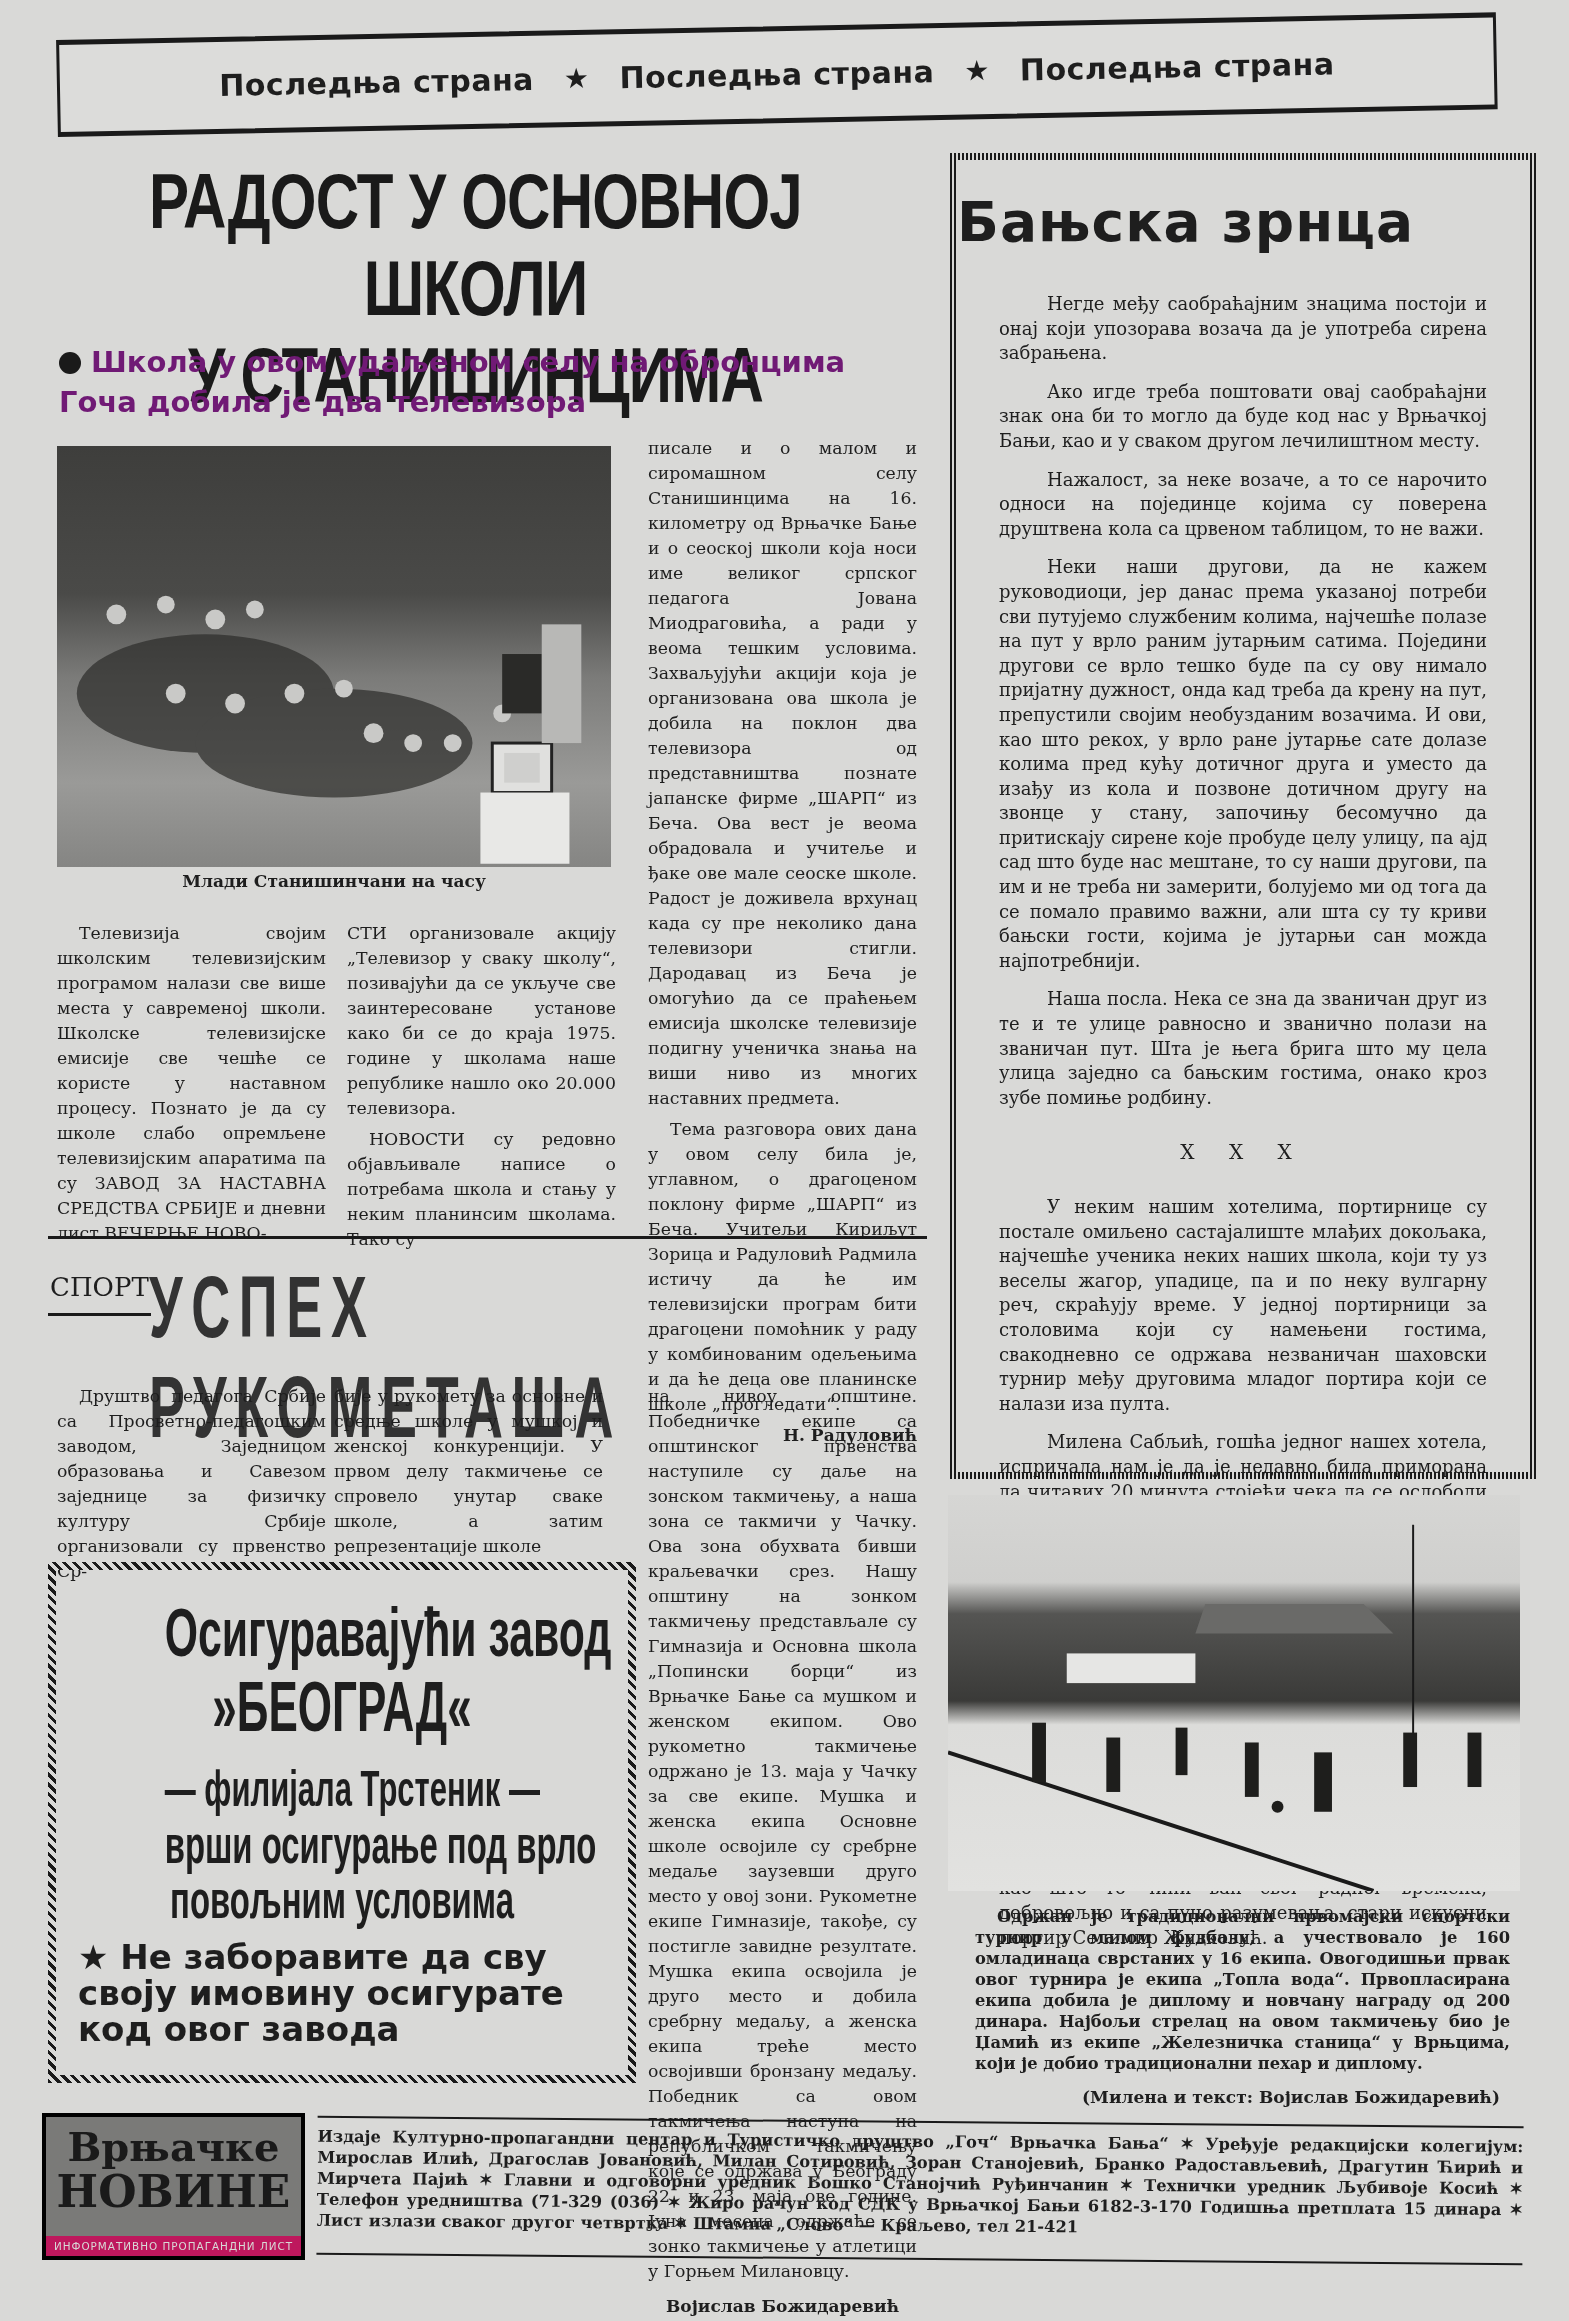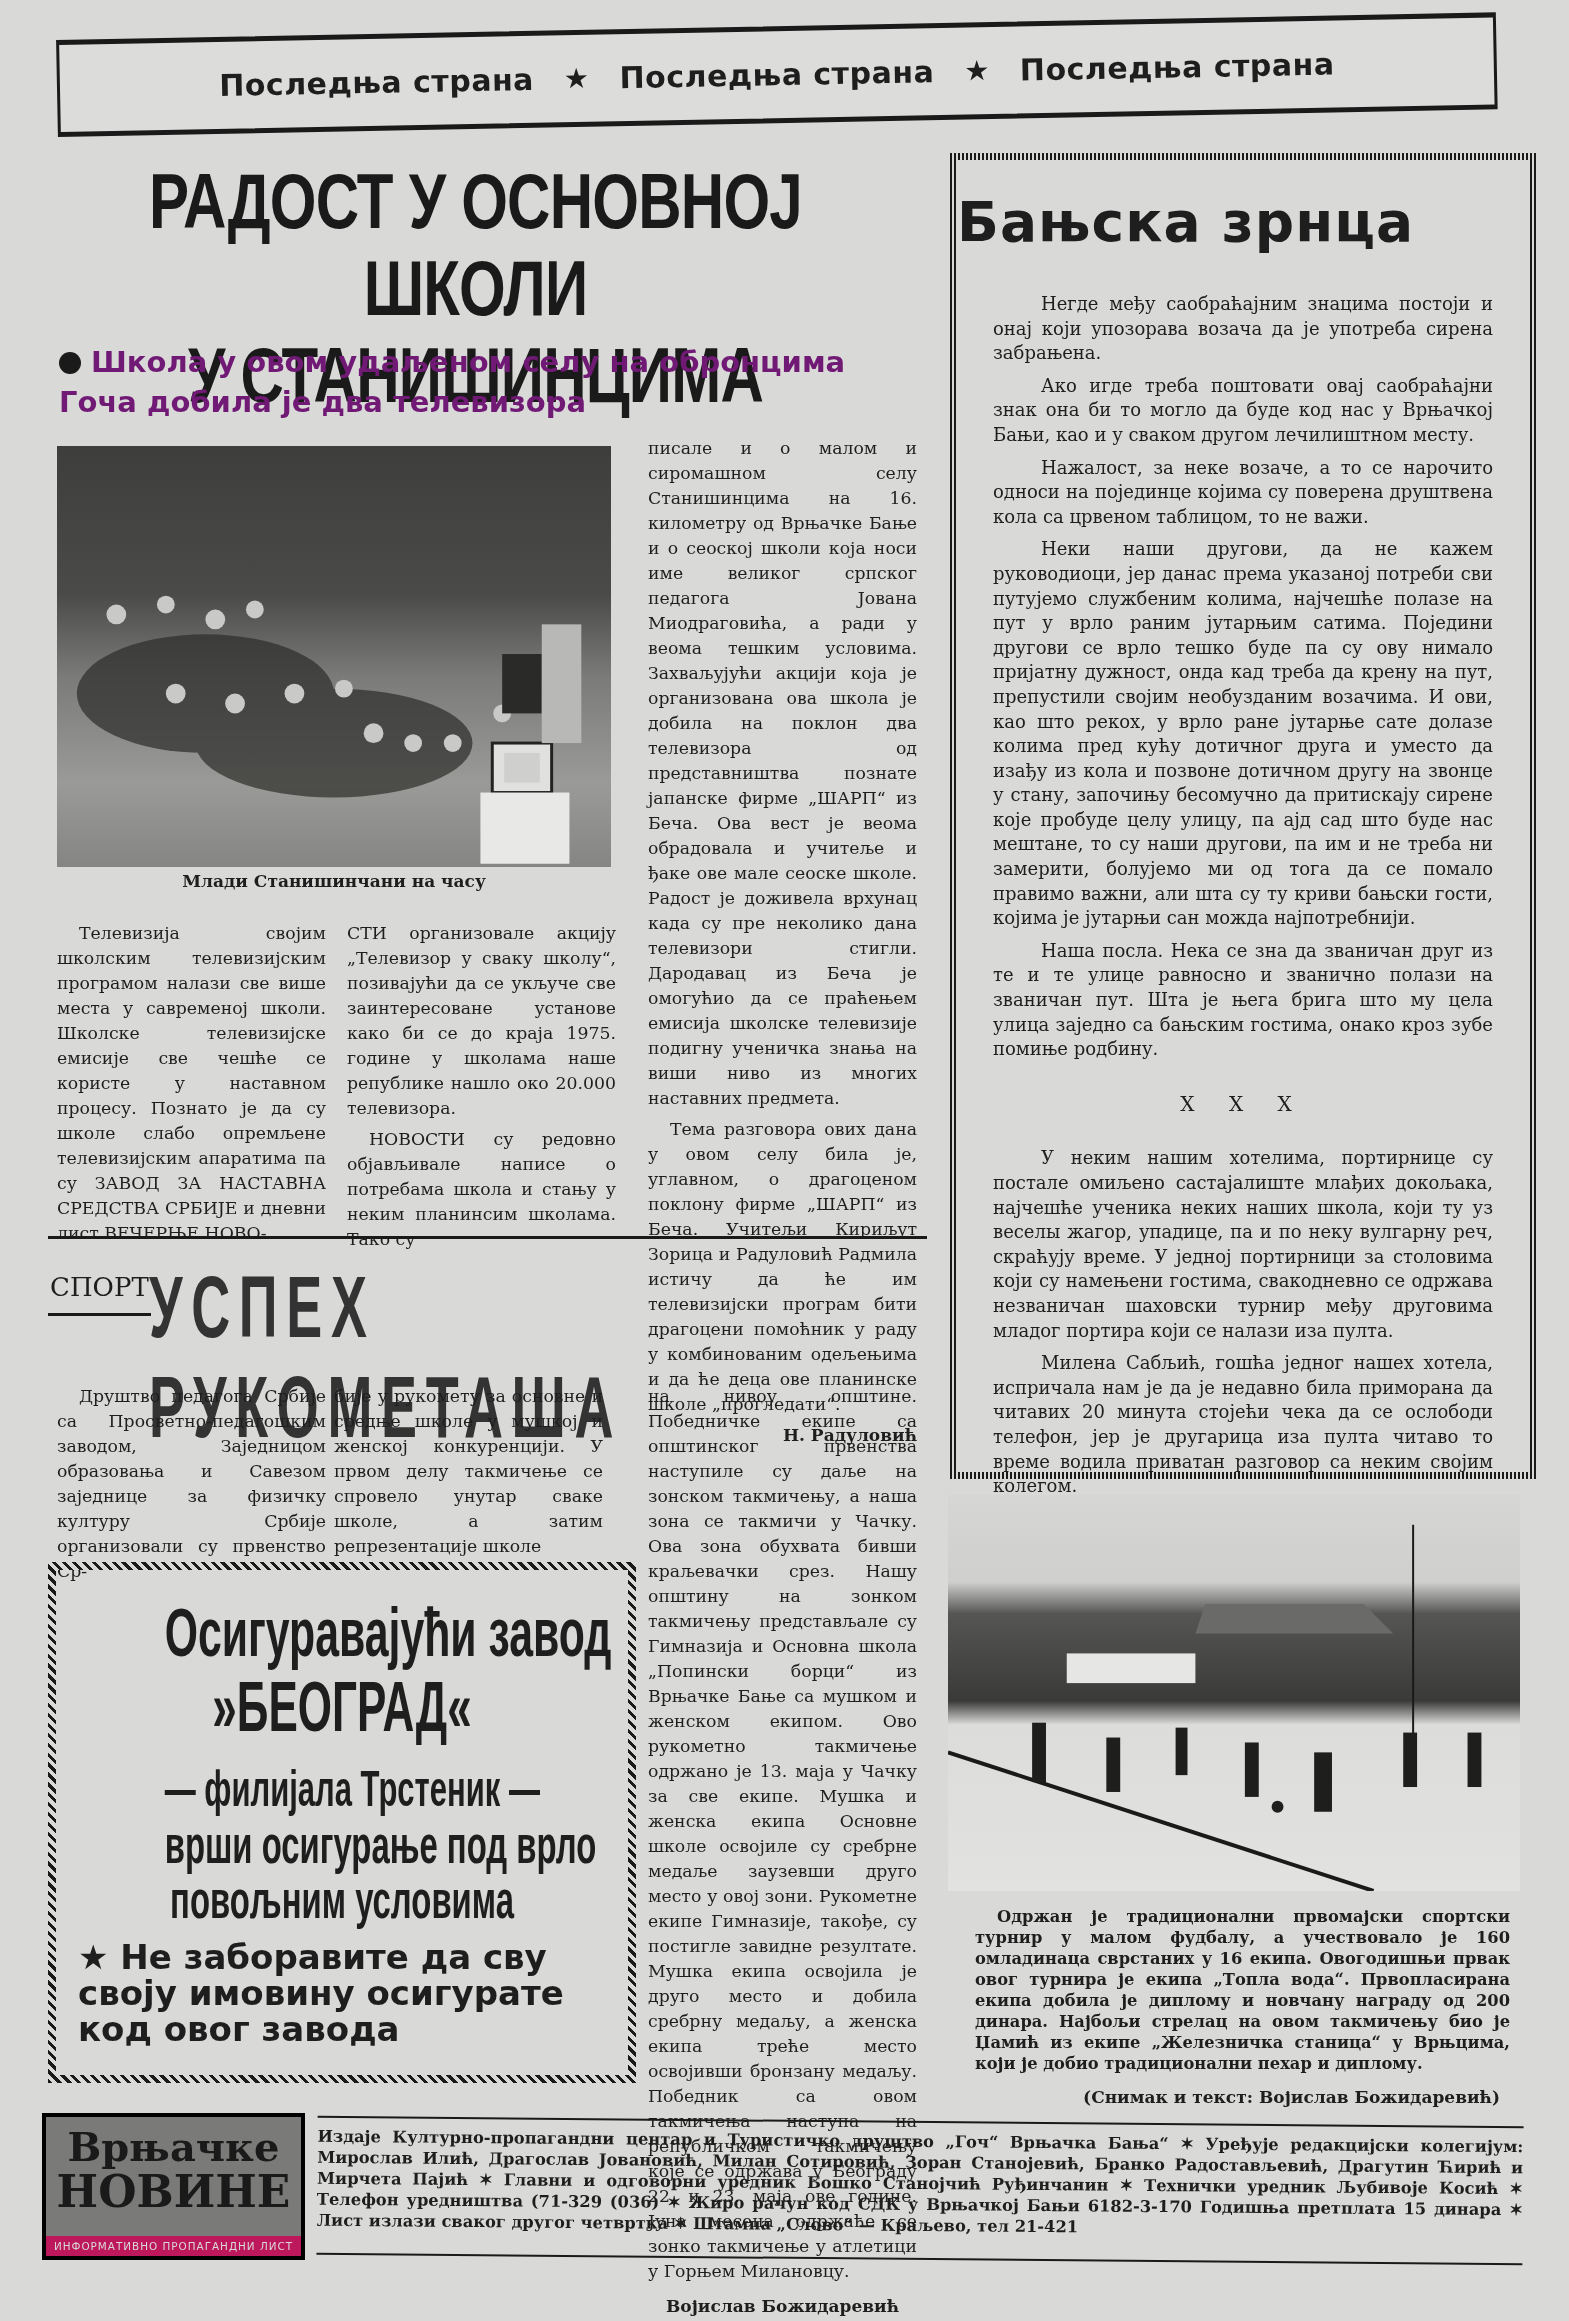--- a/index.html
+++ b/index.html
@@ -17,21 +17,21 @@
   .col-text p{margin:0 0 6px 0;text-indent:22px;}
   .col-text p.noindent{text-indent:0;}
   .photo{background:#5a5a58;overflow:hidden;}
   .caption{font-family:"DejaVu Serif",serif;font-weight:bold;font-size:17px;text-align:center;}
   .sig{font-family:"DejaVu Serif",serif;font-weight:bold;font-size:17px;text-align:right;}
   .rule{background:#1a1a1a;height:3px;}
   
   .rbox{left:950px;top:153px;width:572px;height:1312px;border:7px solid transparent;border-image:repeating-linear-gradient(90deg,#1a1a1a 0 2px,#d9d9d7 2px 4px) 7;}
   .rbox-title{font-family:"DejaVu Sans",sans-serif;font-weight:bold;font-size:55px;text-align:left;margin-top:30px;letter-spacing:1px;}
   .rbox .col-text{font-size:18px;line-height:24.6px;padding:0 28px 0 28px;margin-top:38px;}
-  .rbox .col-text p{text-indent:48px;margin:8px;}
+  .rbox .col-text p{text-indent:48px;margin:14px;}
   .xxx{text-align:center;font-family:"DejaVu Serif",serif;font-size:20px;letter-spacing:14px;margin:30px 0 30px 0;}
   
   .sport-label{left:50px;top:1272px;font-family:"DejaVu Serif",serif;font-size:26px;}
   .sport-label-rule{left:48px;top:1313px;width:103px;height:3px;background:#1a1a1a;}
   .sport-title{left:149px;top:1257px;width:792px;font-family:"Liberation Sans",sans-serif;font-weight:bold;font-size:87px;letter-spacing:14px;transform:scaleX(0.62);transform-origin:left top;color:#333;}
   
   .ad{left:48px;top:1562px;width:572px;height:505px;border:8px solid transparent;border-image:repeating-linear-gradient(45deg,#1a1a1a 0 3px,#d9d9d7 3px 7px) 8;text-align:center;}
   .ad-l1{font-family:"Liberation Sans",sans-serif;font-weight:bold;font-size:69px;line-height:73px;transform:scaleX(0.62);margin-top:26px;white-space:nowrap;}
   .ad-l2{font-family:"Liberation Sans",sans-serif;font-weight:bold;font-size:71px;line-height:75px;transform:scaleX(0.62);white-space:nowrap;}
   .ad-l3{font-family:"Liberation Sans",sans-serif;font-weight:bold;font-size:50px;line-height:55px;transform:scaleX(0.62);margin-top:18px;white-space:nowrap;}
@@ -161,21 +161,21 @@
       <rect x="370" y="260" width="18" height="60"></rect>
         <rect x="460" y="240" width="14" height="55"></rect>
       <rect x="525" y="240" width="14" height="55"></rect>
       <circle cx="333" cy="315" r="6"></circle>
     </g>
   </svg>
 </div>
 <div class="abs col-text" style="left:975px;top:1906px;width:535px;font-weight:bold;font-size:16.3px;line-height:21px;">
   <p>Одржан је традиционални првомајски спортски турнир у малом фудбалу, а учествовало је 160 омладинаца сврстаних у 16 екипа. Овогодишњи првак овог турнира је екипа „Топла вода“. Првопласирана екипа добила је диплому и новчану награду од 200 динара. Најбољи стрелац на овом такмичењу био је Џамић из екипе „Железничка станица“ у Врњцима, који је добио традиционални пехар и диплому.</p>
 </div>
-<div class="abs sig" style="left:975px;top:2087px;width:525px;">(Снимак и текст: Војислав Божидаревић)</div>
+<div class="abs sig" style="left:975px;top:2087px;width:525px;">(Милена и текст: Војислав Божидаревић)</div>
 
 <div class="abs logo">
   <div class="l1">Врњачке</div>
   <div class="l2">НОВИНЕ</div>
   <div class="l3">ИНФОРМАТИВНО ПРОПАГАНДНИ ЛИСТ</div>
 </div>
 <div class="abs imprint">
   <span>Издаје Културно-пропагандни центар и Туристичко друштво „Гоч“ Врњачка Бања“ ✶ Уређује редакцијски колегијум: Мирослав Илић, Драгослав Јовановић, Милан Сотировић, Зоран Станојевић, Бранко Радостављевић, Драгутин Ћирић и Мирчета Пајић ✶ Главни и одговорни уредник Бошко Станојчић Руђинчанин ✶ Технички уредник Љубивоје Косић ✶ Телефон уредништва (71-329 (036) ✶ Жиро рачун код СДК у Врњачкој Бањи 6182-3-170 Годишња претплата 15 динара ✶ Лист излази сваког другог четвртка ✶ Штампа „Слово“ — Краљево, тел 21-421</span>
 </div>
 

